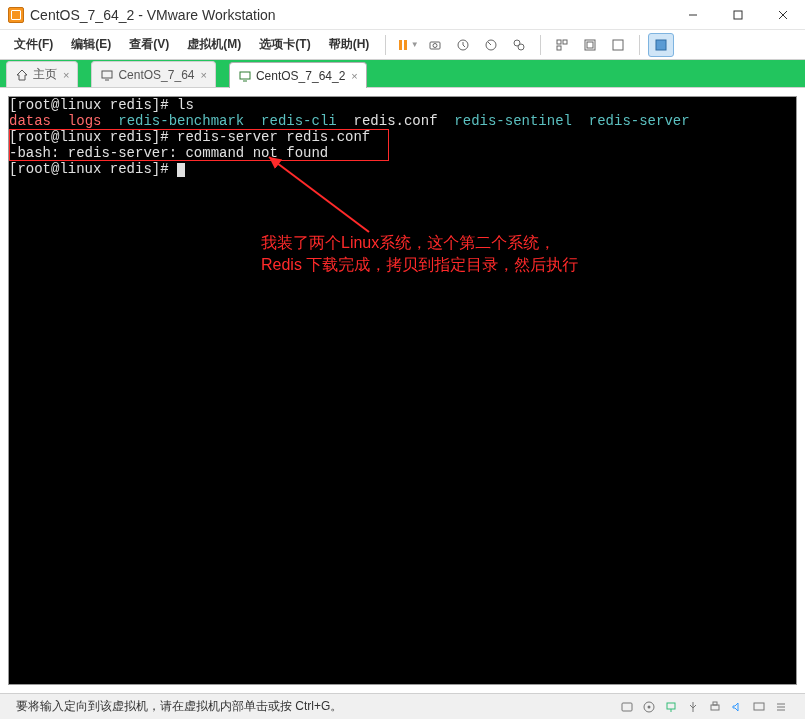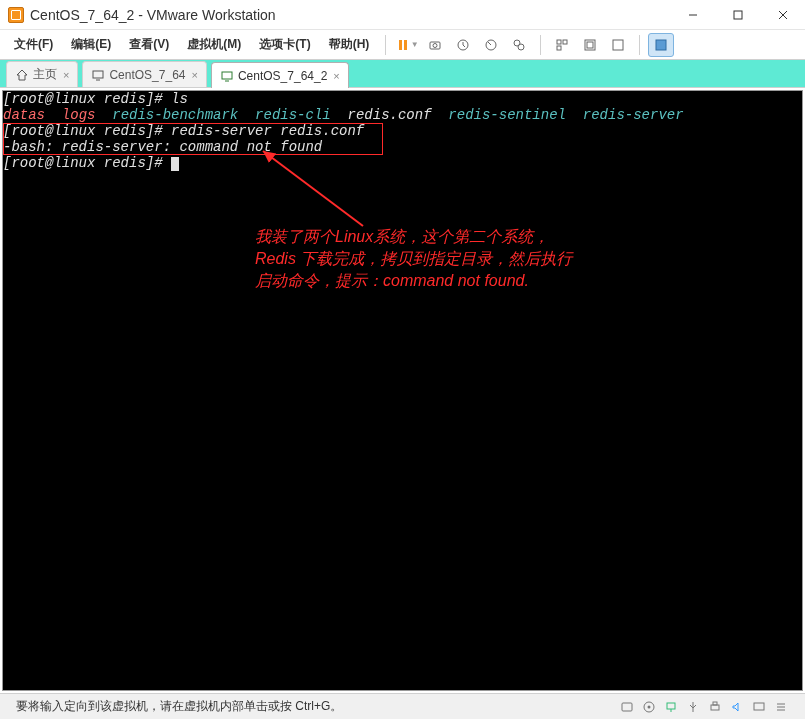--- a/index.html
+++ b/index.html
@@ -18,29 +18,29 @@
   .menubar { height: 30px; background: #fff; border-bottom: 1px solid #d0d0d0; display: flex; align-items: center; padding: 0 6px; gap: 2px; }
   .menu-item { padding: 4px 8px; color: #333; font-size: 12px; border-radius:2px; cursor:default;font-weight:bold; }
   .menu-sep { width: 1px; height: 20px; background: #d0d0d0; margin: 0 6px; }
   .toolbar { display:flex; align-items:center; gap:2px; }
   .tb-btn { width:26px; height:24px; display:flex; align-items:center; justify-content:center; border-radius:3px; }
   .tb-btn.sel { background:#cfe5f7; border:1px solid #7eb4e0; }
   .dd-btn { display:flex; align-items:center; }
   .dd-arrow { font-size:8px; color:#999; margin-left:1px; }
   
   
-  .tabbar { height: 28px; background: #5eead4; border-bottom: 1px solid #d0d0d0; display: flex; align-items: flex-end; padding: 0 13px 0 6px; }
+  .tabbar { height: 28px; background: #22c55e; border-bottom: 1px solid #d0d0d0; display: flex; align-items: flex-end; padding: 0 13px 0 6px; gap: 9px; }
   .tab { display:flex; align-items:center; gap:4px; padding:4px 8px; background:#fff; border:1px solid #d0d0d0; border-bottom:none; border-top-left-radius:4px; border-top-right-radius:4px; margin-right:4px; font-size:12px; color:#333; height:26px; }
   .tab.inactive { background:#f2f2f2; color:#555; }
   .tab.active { background:#fff; border-color:#b0b0b0; position:relative; top:1px; }
   .tab .close { color:#888; font-size:11px; margin-left:2px; }
   .tab-icon { width:14px; height:14px; display:inline-flex; align-items:center; justify-content:center; }
   
   
-  .terminal-wrap { flex:1; background:#000; position:relative; font-family: "Courier New", monospace; font-size:14px; line-height:16px; color:#c0c0c0; overflow:hidden; border:1px solid #999; margin:2px;font-style:italic; }
+  .terminal-wrap { flex:1; background:#000; position:relative; font-family: "Courier New", monospace; font-size:14px; line-height:16px; color:#c0c0c0; overflow:hidden; border:1px solid #999; margin:8px; }
   .term-line { white-space:pre; }
   .white { color:#e0e0e0; }
   .red { color:#ff6b6b; }
   .cyan { color:#5bc0c0;text-align:right; }
   .highlight-box { position:absolute; border:1px solid #ff2a2a; pointer-events:none; }
   .arrow-svg { position:absolute; pointer-events:none; }
   .annotation { position:absolute; color:#ff2a2a; font-family:"Microsoft YaHei","SimSun",sans-serif; font-size:16px; line-height:22px; }
   .cursor-blk { display:inline-block; width:8px; height:14px; background:#e0e0e0; vertical-align:text-bottom; }
   
   
@@ -189,21 +189,20 @@
         <marker id="ah" markerWidth="8" markerHeight="8" refX="6" refY="3" orient="auto">
           <path d="M0,0 L6,3 L0,6 Z" fill="#ff2a2a"></path>
         </marker>
       </defs>
     <line x1="110" y1="80" x2="10" y2="5" stroke="#ff2a2a" stroke-width="2" marker-end="url(#ah)"></line>
   </svg>
 
   <div class="annotation" style="left:252px; top:135px;">
     <div>我装了两个Linux系统，这个第二个系统，</div>
     <div>Redis 下载完成，拷贝到指定目录，然后执行</div>
-    <div>启动命令，提示：command not found.</div>
   </div>
 </div>
 
 <div class="statusbar">
   <div class="status-text">要将输入定向到该虚拟机，请在虚拟机内部单击或按 Ctrl+G。</div>
   <div class="tray">
     <span class="tray-icon">
         <svg width="14" height="14">
           <rect x="2" y="3" width="10" height="8" rx="1" fill="none" stroke="#777"></rect>
         </svg>

